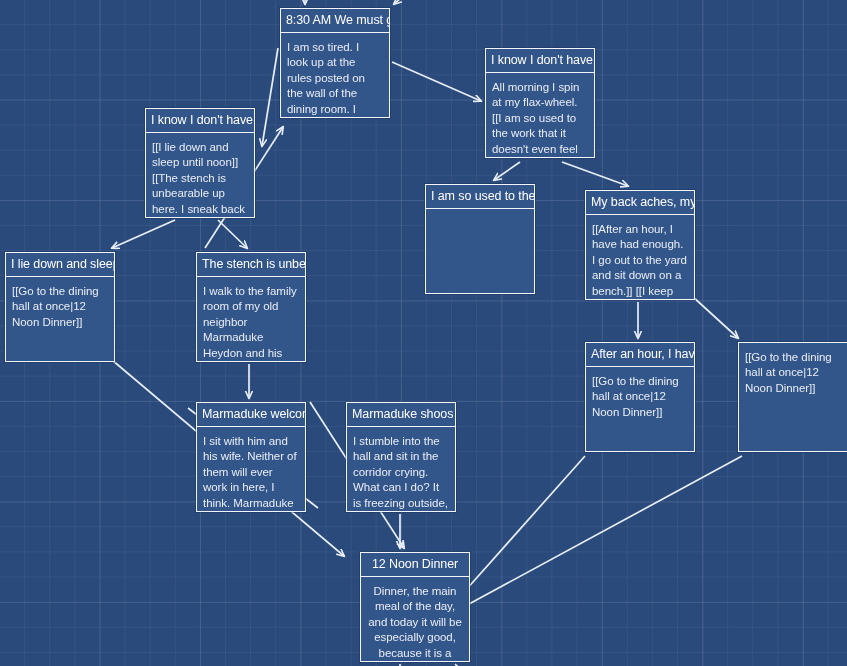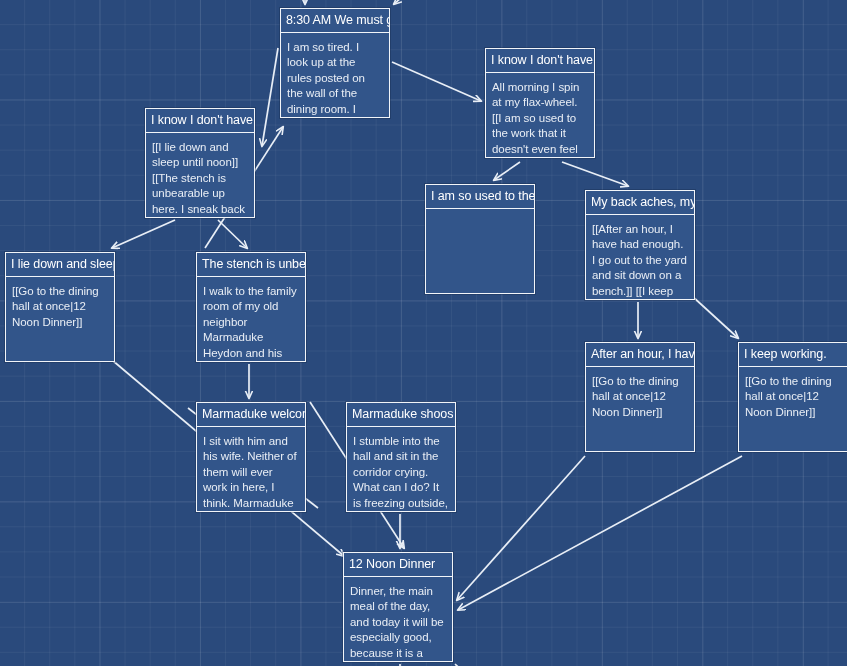--- a/index.html
+++ b/index.html
@@ -168,22 +168,21 @@
       </div>
       <div class="passage" style="left: 346px; top: 402px;">
         <div class="passage-title">Marmaduke shoos m</div>
         <div class="passage-excerpt">I stumble into the hall and sit in the corridor crying. What can I do? It is freezing outside, but…</div>
       </div>
       <div class="passage" style="left: 585px; top: 342px;">
         <div class="passage-title">After an hour, I have </div>
         <div class="passage-excerpt">[[Go to the dining hall at once|12 Noon Dinner]]</div>
       </div>
       <div class="passage" style="left: 738px; top: 342px;">
-        <div class="passage-title">I keep working.</div>
         <div class="passage-excerpt">[[Go to the dining hall at once|12 Noon Dinner]]</div>
       </div>
-      <div class="passage" style="left: 343px; top: 552px;">
+      <div class="passage" style="left: 360px; top: 552px; text-align: center;">
         <div class="passage-title">12 Noon Dinner</div>
         <div class="passage-excerpt">Dinner, the main meal of the day, and today it will be especially good, because it is a Tuesday, wh…</div>
       </div>
     </div>
 
 </div>
 
 </body></html>

